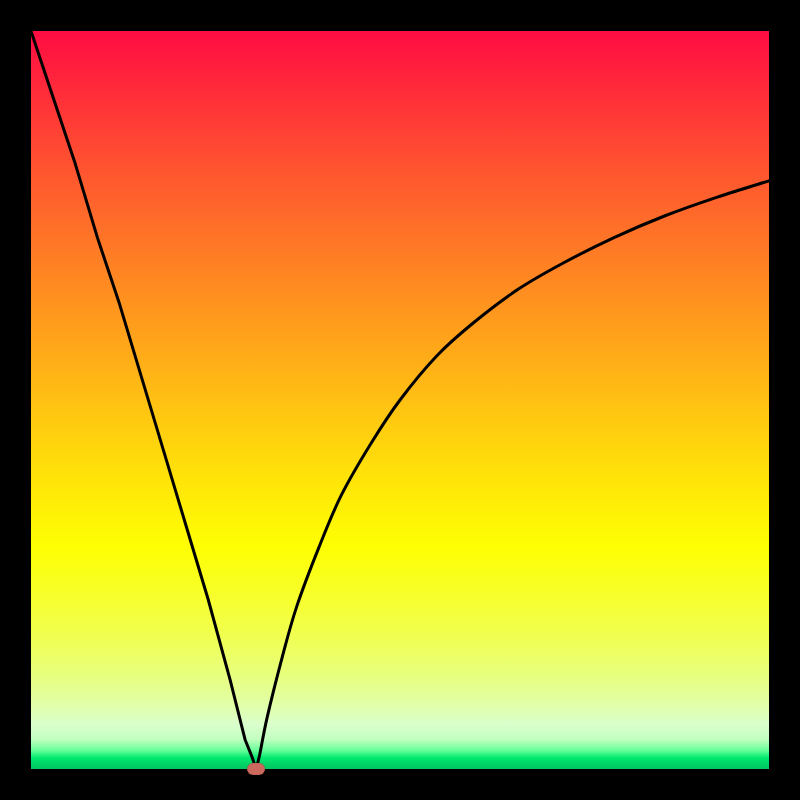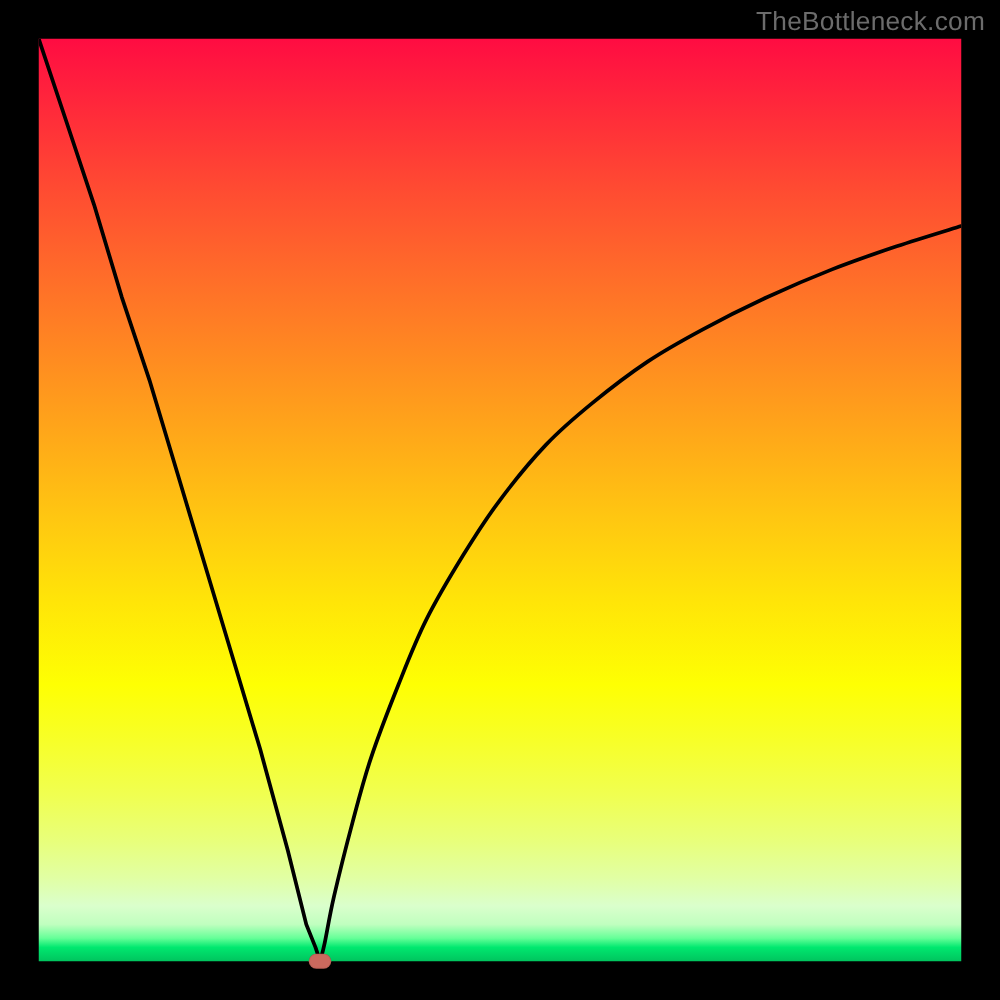--- a/index.html
+++ b/index.html
@@ -69,21 +69,20 @@
     font-size: 21px;
     font-weight: 500;
     letter-spacing: 0.2px;
   }
 </style>
 </head>
 <body>
 
 <div class="frame">
 
-  <div class="watermark">TheBottleneck.com</div>
 
   <div class="plot-area">
     <svg class="curve-svg" viewBox="0 0 738 738" preserveAspectRatio="none">
       <path id="curve-path" d="M0.00 0.00 L22.14 66.42 L44.28 132.84 L66.42 206.64 L88.56 273.06 L110.70 346.86 L132.84 420.66 L154.98 494.46 L177.12 568.26 L199.26 649.44 L214.02 708.48 L221.40 726.93 L225.09 738.00 L 225.09 738.00 C 225.71 735.54, 226.94 731.85, 228.78 723.24 C 230.63 714.63, 232.47 702.33, 236.16 686.34 C 239.85 670.35, 246.00 645.75, 250.92 627.30 C 255.84 608.85, 259.53 594.09, 265.68 575.64 C 271.83 557.19, 280.44 535.05, 287.82 516.60 C 295.20 498.15, 301.35 482.16, 309.96 464.94 C 318.57 447.72, 329.64 429.27, 339.48 413.28 C 349.32 397.29, 357.93 383.76, 369.00 369.00 C 380.07 354.24, 393.60 337.63, 405.90 324.72 C 418.20 311.80, 429.27 302.58, 442.80 291.51 C 456.33 280.44, 472.32 268.14, 487.08 258.30 C 501.84 248.46, 515.37 241.08, 531.36 232.47 C 547.35 223.86, 565.80 214.63, 583.02 206.64 C 600.24 198.64, 617.46 191.27, 634.68 184.50 C 651.90 177.73, 669.12 171.83, 686.34 166.05 C 703.56 160.27, 729.39 152.52, 738.00 149.81" stroke-width="3" stroke-linecap="round" stroke-linejoin="round" fill="none" stroke="#000000"></path>
     </svg>
     <div class="dot" id="min-dot" style="left: 225.09px; top: 738px; background: rgb(203, 105, 94);"></div>
   </div>
 
 </div>
 

